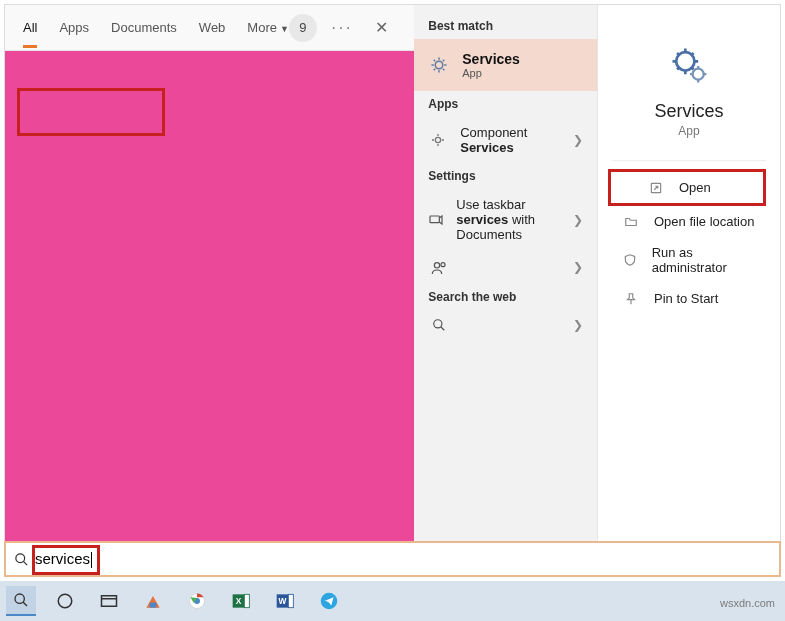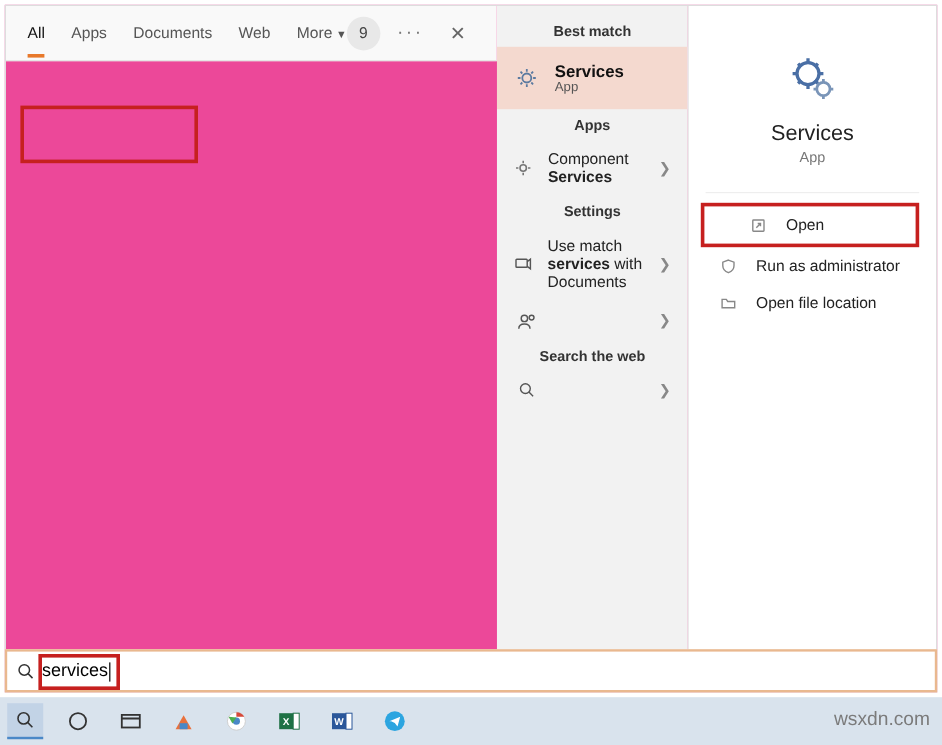--- a/index.html
+++ b/index.html
@@ -9,48 +9,48 @@
   .tabs { display: flex; gap: 22px; padding-left: 10px; }
   .tab { font-size: 13px; color: #555; padding: 12px 0 10px; cursor: pointer; }
   .tab.active { color: #111; border-bottom: 3px solid #e8792b; }
   .more-arrow { font-size: 9px; margin-left: 3px; }
   .header-right { margin-left: auto; display: flex; align-items: center; gap: 14px; padding-right: 10px; }
   .badge { width: 28px; height: 28px; border-radius: 50%; background: #e8e8e8; display:flex; align-items:center; justify-content:center; font-size:13px; color:#444; }
   .dots { font-size: 16px; color: #777; letter-spacing: 2px; }
   .close { font-size: 16px; color: #666; padding: 4px 8px; }
   .body { flex:1; display:flex; overflow:hidden; }
   .left { width: 352px; background:#f2f2f2; padding-top:8px; overflow-y:auto; }
-  .section-label { font-size:12px; font-weight:600; color:#333; padding:6px 14px 6px;text-align:center; }
+  .section-label { font-size:12px; font-weight:600; color:#333; padding:6px 14px 6px; }
   .result-item { display:flex; align-items:center; padding:8px 14px; position:relative; }
   .result-item .chev { margin-left:auto; color:#888; font-size:12px; }
   .icon-slot { width:22px; display:flex; justify-content:center; margin-right:12px; color:#555; font-size:14px; }
   .best-match { background:#f4d9cf; height:52px; padding:8px 14px; display:flex; align-items:center;}
   .best-match .txt { display:flex; flex-direction:column; }
   .best-match .title { font-weight:600; font-size:14px; color:#111; }
   .best-match .sub { font-size:11px; color:#555; }
   .red-box-bm { position:absolute; left:12px; top:83px; width:148px; height:48px; border:3px solid #c6201f; pointer-events:none; }
   .item-text { font-size:13px; color:#222; }
   .subtle { color:#888; }
   .right { flex:1; background:#fff; padding:20px 14px; border-left:1px solid #e5e5e5; }
   .preview-head { display:flex; flex-direction:column; align-items:center; padding:18px 0 22px; border-bottom:1px solid #eee; margin-bottom:8px;}
   .preview-icon { width:44px; height:44px; display:flex; align-items:center; justify-content:center; margin-bottom:14px;}
   .preview-title { font-size:18px; color:#222; }
   .preview-sub { font-size:12px; color:#777; margin-top:2px;}
   .action-row { display:flex; align-items:center; padding:8px 10px; font-size:13px; color:#222; gap:14px; }
   .action-row .aicon { width:18px; color:#888; font-size:13px; display:flex; justify-content:center;}
-  .red-box-open { border:3px solid #c6201f; width:182px; margin-left:-4px;padding-left:36px; }
+  .red-box-open { border:3px solid #c6201f; width:158px; margin-left:-4px;padding-left:36px; }
   .search-bar { position:absolute; left:4px; right:4px; height:36px; background:#fff; border:2px solid #e9b88f; display:flex; align-items:center; padding:0 8px; bottom:44px; }
   .search-bar .sicon { font-size:14px; color:#333; margin-right:6px;}
   .red-box-search { position:absolute; left:32px; bottom:46px; width:68px; height:30px; border:3px solid #c6201f; pointer-events:none; z-index:5;}
   .caret { display:inline-block; width:1px; height:16px; background:#000; vertical-align:middle; margin-left:1px; animation:blink 1s step-end infinite;}
   @keyframes blink { 50% { opacity:0; } }
   .taskbar { position:absolute; bottom:0; left:0; right:0; height:40px; background:#d9e3ed; display:flex; align-items:center; padding:0 6px; gap:14px;}
   .taskbar .tb { width:30px; height:30px; display:flex; align-items:center; justify-content:center; font-size:16px;}
   .taskbar .tb.active-tb { background:#c2d3e6; border-bottom:2px solid #4a88c7; }
-  .wm { position:absolute; right:10px; bottom:12px; font-size:16px; color:#7b7b7b; z-index:10;}
+  .wm { position:absolute; right:10px; bottom:12px; font-size:11px; color:#7b7b7b; z-index:10;}
   svg { display:block; }
 </style>
 </head>
 <body>
 
 <div class="window">
   <div class="header">
     <div class="tabs">
       <div class="tab active">All</div>
       <div class="tab">Apps</div>
@@ -94,21 +94,21 @@
       </div>
 
       <div class="section-label">Settings</div>
       <div class="result-item">
         <span class="icon-slot">
           <svg width="16" height="16" viewBox="0 0 24 24" fill="none" stroke="#555" stroke-width="1.8">
               <rect x="3" y="6" width="14" height="10" rx="1"></rect>
               <path d="M17 9l4-3v12l-4-3"></path>
             </svg>
         </span>
-        <span class="item-text"><span>Use match </span><b>services</b><span> with Documents</span></span>
+        <span class="item-text"><span>Use taskbar </span><b>services</b><span> with Documents</span></span>
         <span class="chev">❯</span>
       </div>
       <div class="result-item" style="align-items:flex-start;">
         <span class="icon-slot" style="margin-top:2px;">
           <svg width="16" height="16" viewBox="0 0 24 24" fill="none" stroke="#555" stroke-width="1.8">
               <circle cx="9" cy="8" r="4"></circle>
               <path d="M2 21c0-4 3-6 7-6s7 2 7 6"></path>
               <circle cx="18" cy="7" r="3"></circle>
             </svg>
         </span>
@@ -145,32 +145,40 @@
             <svg width="14" height="14" viewBox="0 0 24 24" fill="none" stroke="#888" stroke-width="2">
               <rect x="4" y="4" width="16" height="16" rx="1"></rect>
               <path d="M9 15l6-6M15 13V9h-4"></path>
             </svg>
           </span>
         <span>Open</span>
       </div>
       <div class="action-row">
         <span class="aicon">
             <svg width="14" height="14" viewBox="0 0 24 24" fill="none" stroke="#888" stroke-width="2">
+              <path d="M3 6h6l2 3h10v9H3z"></path>
+            </svg>
+          </span>
+        <span>Open file location</span>
+      </div>
+      <div class="action-row">
+        <span class="aicon">
+            <svg width="14" height="14" viewBox="0 0 24 24" fill="none" stroke="#888" stroke-width="2">
               <path d="M12 3l8 3v5c0 5-3 8-8 10-5-2-8-5-8-10V6z"></path>
             </svg>
           </span>
         <span>Run as administrator</span>
       </div>
       <div class="action-row">
         <span class="aicon">
             <svg width="14" height="14" viewBox="0 0 24 24" fill="none" stroke="#888" stroke-width="2">
-              <path d="M3 6h6l2 3h10v9H3z"></path>
-            </svg>
-          </span>
-        <span>Open file location</span>
+              <path d="M9 3h6v7l3 3H6l3-3zM12 13v8"></path>
+            </svg>
+          </span>
+        <span>Pin to Start</span>
       </div>
     </div>
   </div>
   <div class="red-box-bm"></div>
 </div>
 
 <div class="search-bar">
   <span class="sicon">
     <svg width="15" height="15" viewBox="0 0 24 24" fill="none" stroke="#333" stroke-width="2">
         <circle cx="10" cy="10" r="7"></circle>

